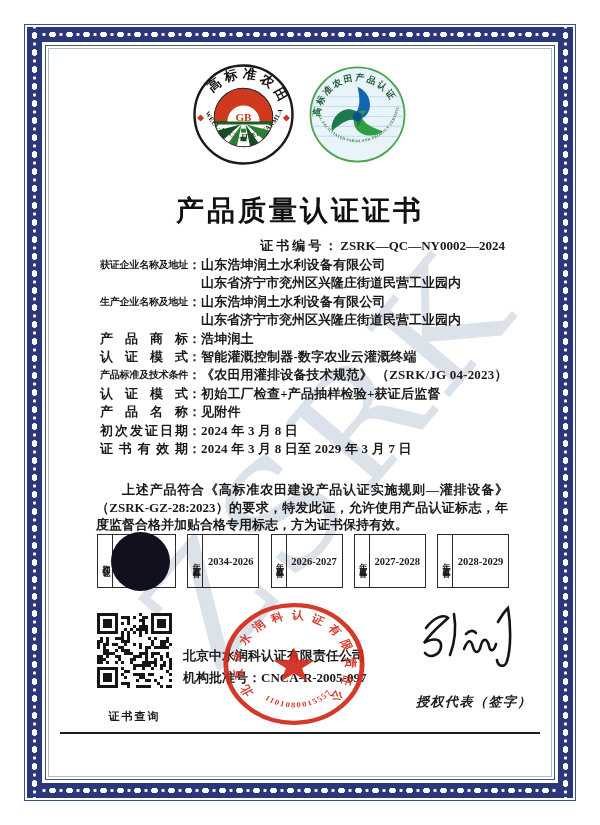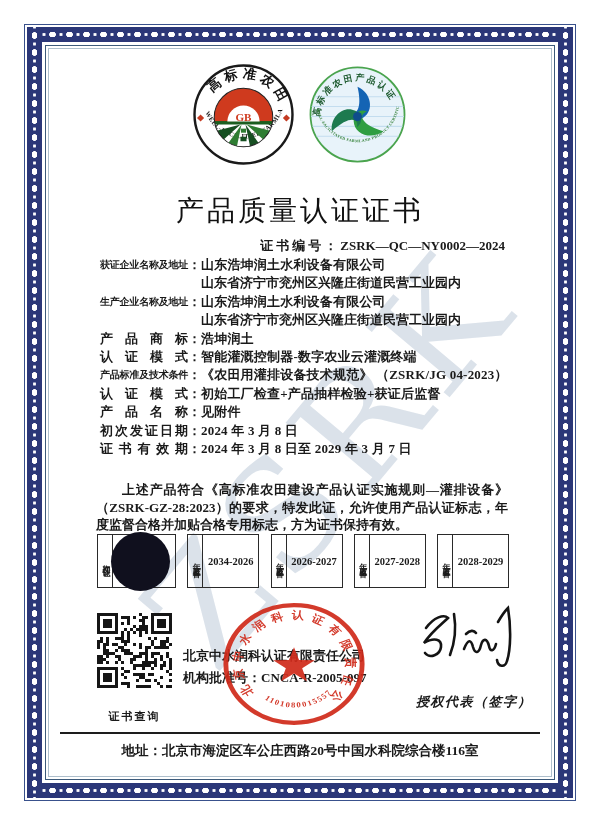--- a/index.html
+++ b/index.html
@@ -23,21 +23,21 @@
   .frame-inner1{position:absolute;inset:45px;border:1px solid #3c5a7a;}
   .frame-inner2{position:absolute;inset:48px;border:1px solid #aebfcc;}
   
   .watermark{position:absolute;left:45px;top:372px;width:570px;text-align:center;
     transform:rotate(-50deg);font-family:"DejaVu Serif",serif;font-size:150px;
     letter-spacing:12px;color:rgba(164,183,202,0.40);z-index:0;user-select:none;}
   
   .logos{position:absolute;top:64px;left:0;right:0;display:flex;justify-content:center;
     align-items:center;gap:14px;z-index:1;}
   .title{position:absolute;top:192px;left:0;right:0;text-align:center;font-size:28px;
-    font-weight:normal;letter-spacing:3px;color:#111;z-index:1;}
+    font-weight:bold;letter-spacing:3px;color:#111;z-index:1;}
   .certno{position:absolute;top:237px;right:95px;font-size:13px;font-weight:bold;z-index:1;}
   .certno .lbl{letter-spacing:3px;}
   
   .fields{position:absolute;top:256px;left:100px;right:48px;font-size:13px;font-weight:bold;
     line-height:18.4px;z-index:1;}
   .flabel{display:inline-block;width:88px;text-align:justify;text-align-last:justify;
     vertical-align:top;white-space:nowrap;}
   .flabel.tight{font-size:10px;letter-spacing:-0.3px;}
   .fcolon{display:inline-block;width:13px;}
   .fvalue{letter-spacing:0.2px;}
@@ -439,16 +439,15 @@
     <path d="M16,32 C24,21 34,18 38,22 C33,27 22,35 14,47 C24,41 32,43 31,51 C30,59 20,63 15,57"></path>
     <path d="M44,18 C46,30 45,46 40,59"></path>
     <path d="M56,38 C60,34 64,34 66,37"></path>
     <path d="M54,53 C58,43 61,43 63,51 C65,58 69,58 71,49 C73,42 77,42 79,50 C80,56 84,56 86,48"></path>
     <path d="M88,26 C92,19 96,14 98,12 C101,30 101,53 97,65 C95,72 88,71 87,64"></path>
   </svg>
   <div class="sig-caption">授权代表（签字）</div>
 
   <div class="divider"></div>
   <div class="footer">
-    <div>地址：北京市海淀区车公庄西路20号中国水科院综合楼116室</div>
   </div>
 
 </div>
 
 </body></html>

